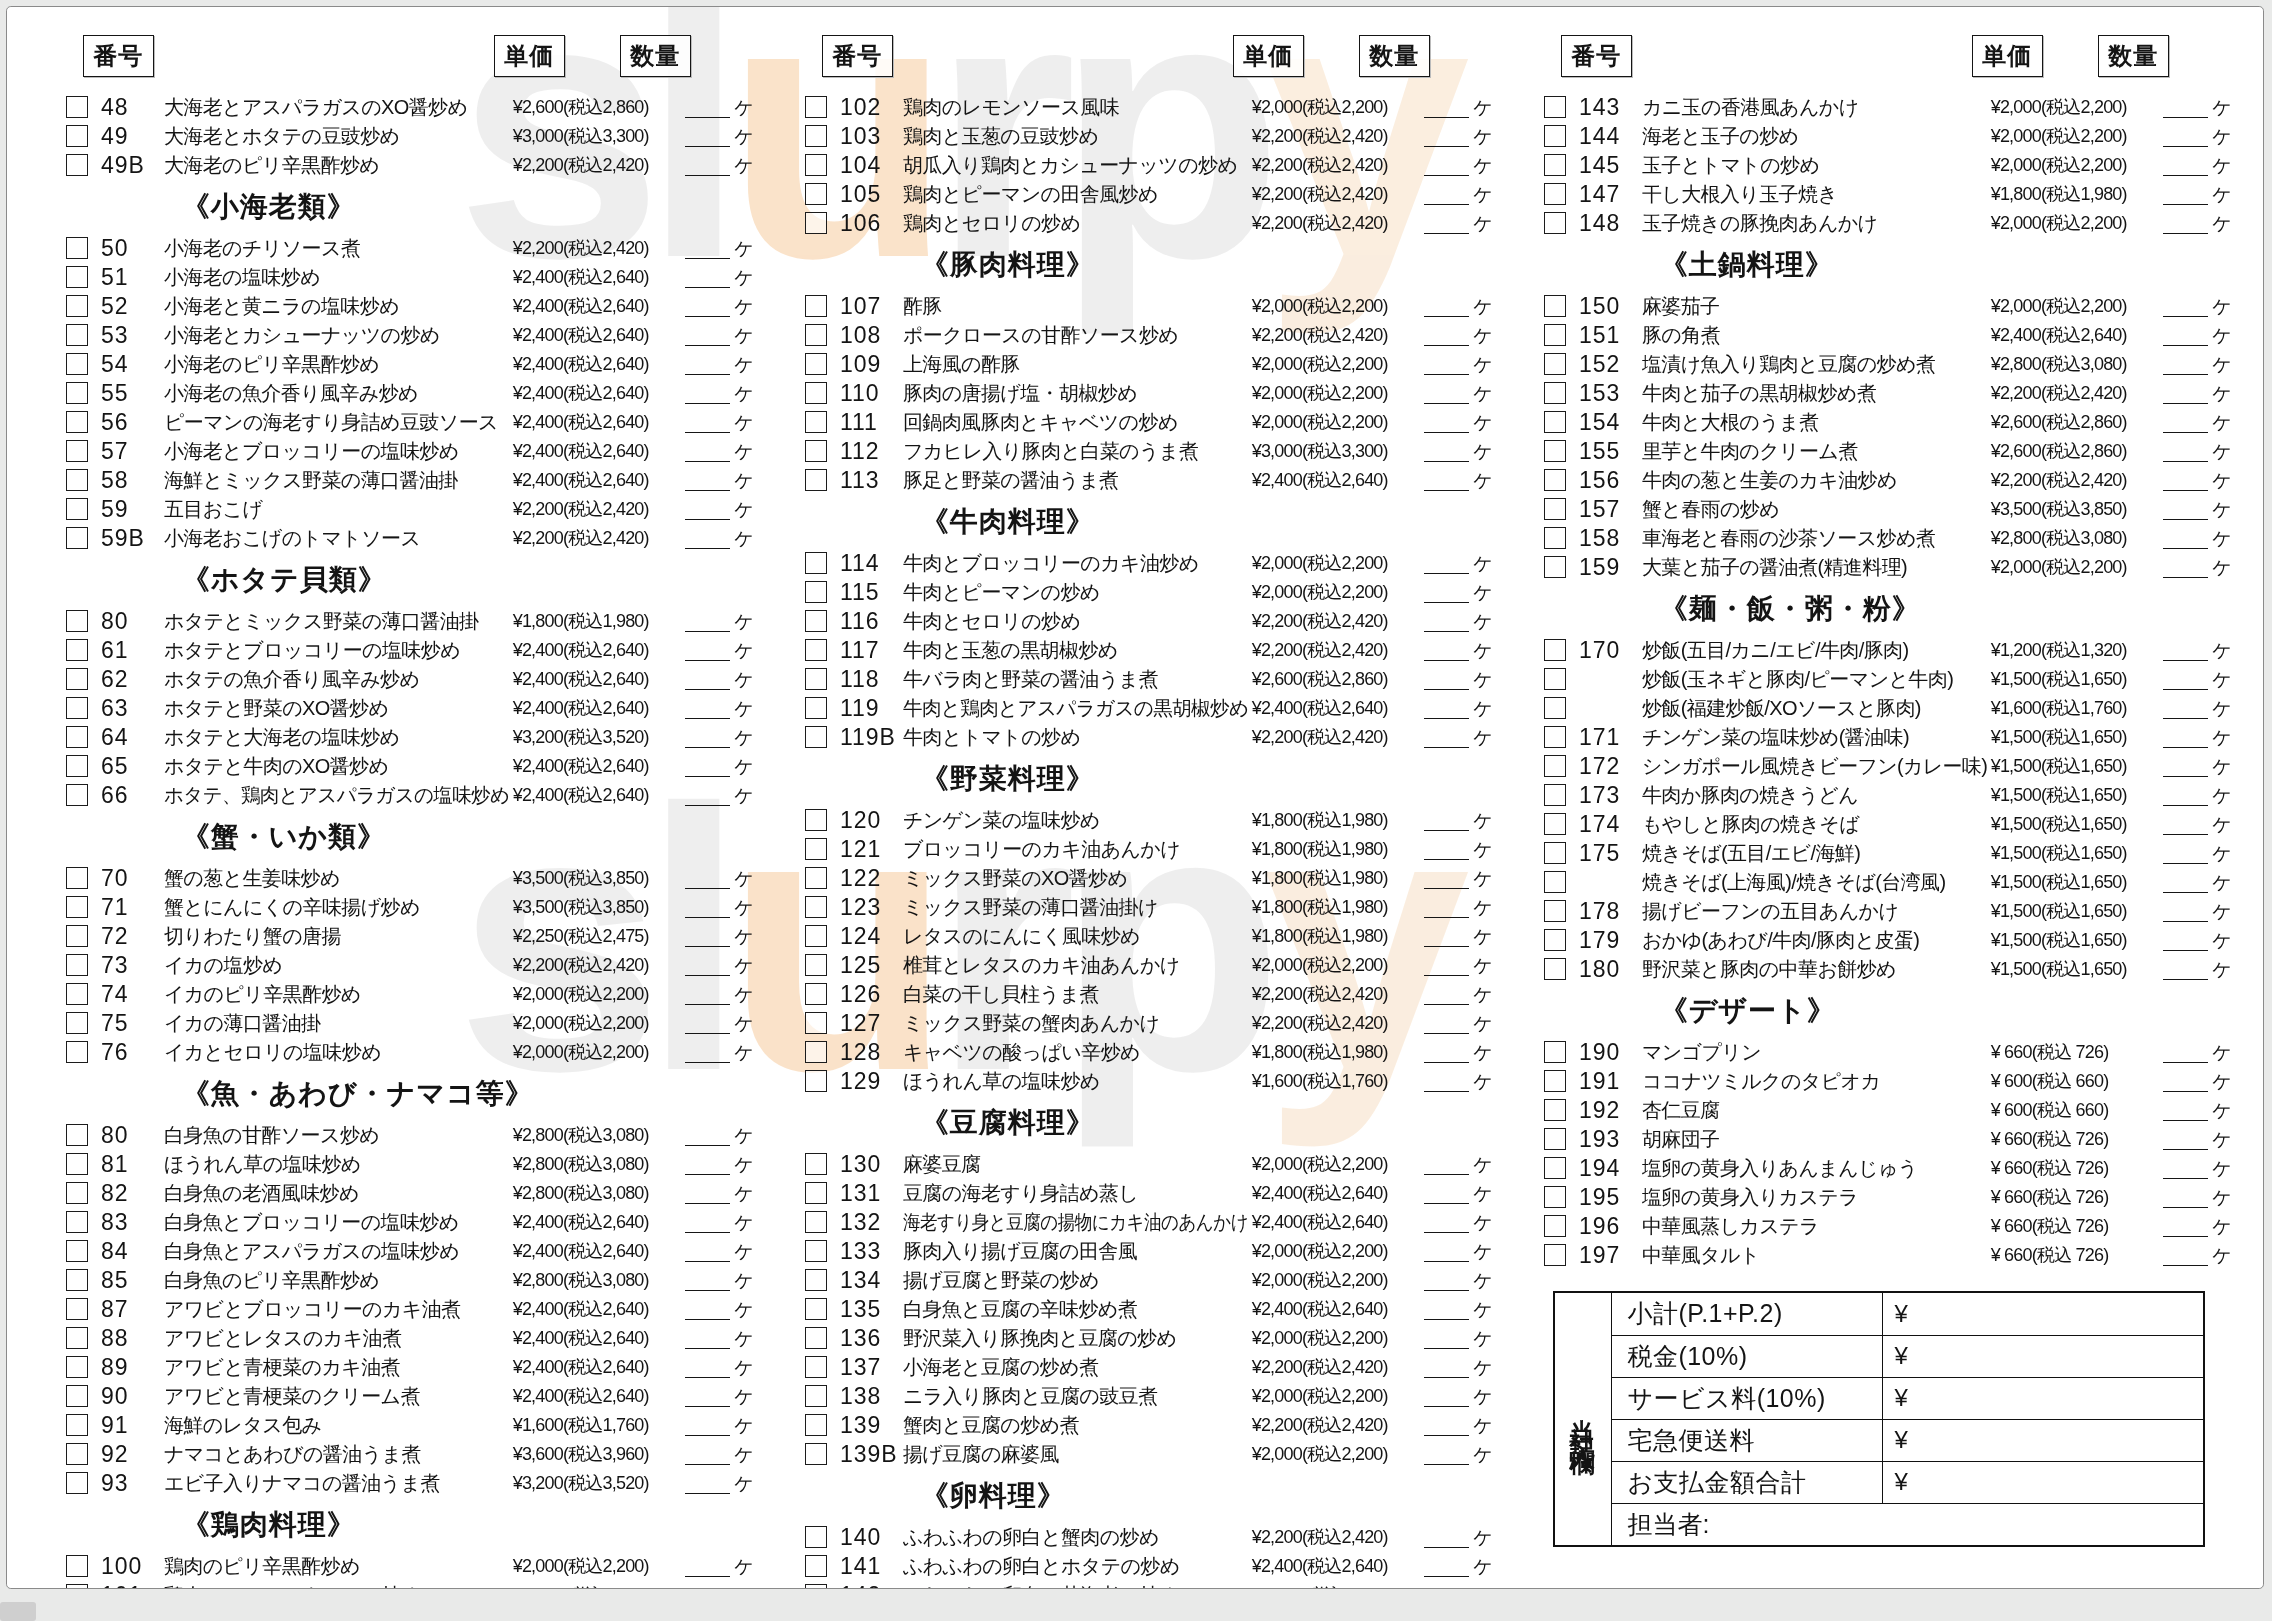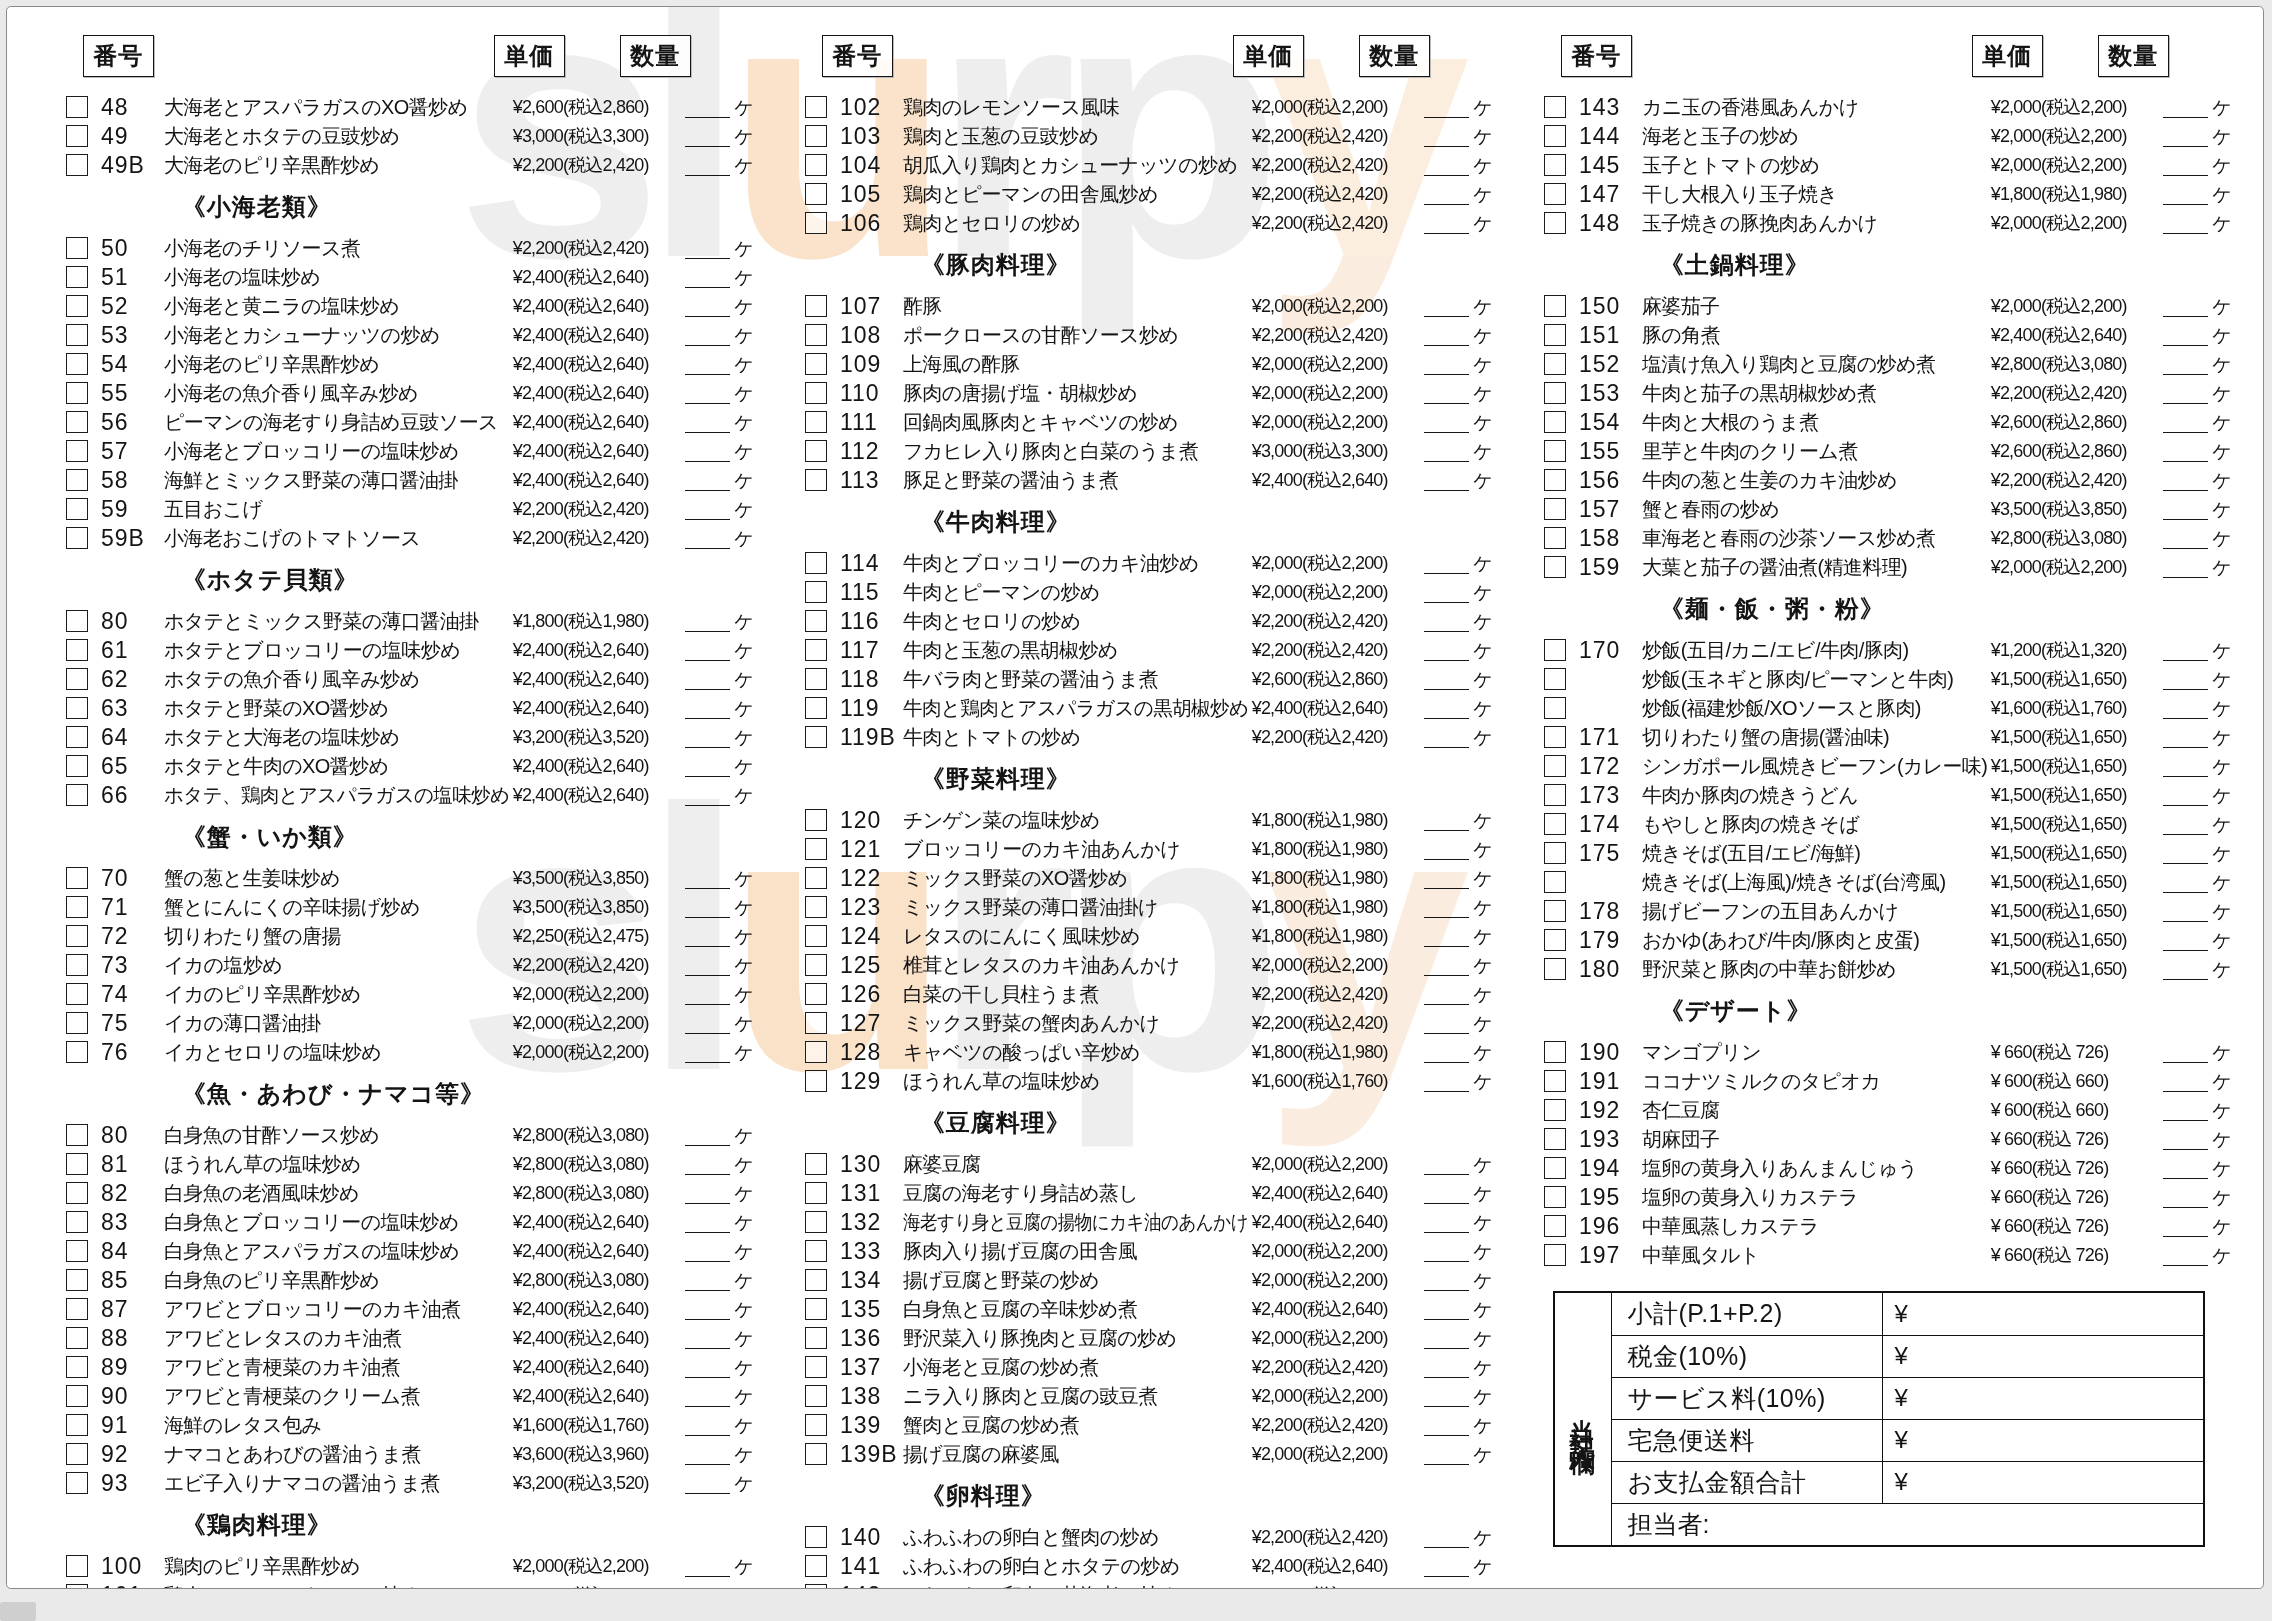--- a/index.html
+++ b/index.html
@@ -23,21 +23,21 @@
   .hb-no{left:21px}.hb-price{left:432px}.hb-qty{left:558px}
   .row{display:flex;align-items:center;height:29px}
   .cb{width:20px;height:20px;border:1.9px solid #1c1c1c;margin-left:4.8px;flex:none;background:rgba(255,255,255,.6)}
   .no{width:63px;margin-left:12.4px;font-size:23px;letter-spacing:1px;flex:none;white-space:nowrap}
   .nm{flex:1;min-width:0;font-size:20px;letter-spacing:-0.6px;white-space:nowrap;transform-origin:0 50%}
   .pr{width:172px;flex:none;font-size:18px;letter-spacing:-0.8px;white-space:nowrap;transform-origin:0 50%}
   .qty{flex:none;display:flex;align-items:flex-end;width:69px}
   .qline{width:48px;border-bottom:1.9px solid #161616;height:19px;margin-right:3.8px}
   .qunit{font-size:19px;line-height:21px}
   .secrow{height:54px;display:flex;align-items:center}
-  .sect{margin-left:120px;font-size:24px;font-weight:bold;letter-spacing:1px;white-space:nowrap}
+  .sect{margin-left:120px;font-size:28px;font-weight:bold;letter-spacing:1px;white-space:nowrap}
   
   .sum{margin-top:21px;margin-left:13.4px;width:648px;border:2.9px solid #111;display:grid;
        grid-template-columns:57px 270px 1fr;grid-auto-rows:42px;background:rgba(255,255,255,.92)}
   .sum .side{grid-row:1/7;writing-mode:vertical-rl;text-orientation:upright;display:flex;align-items:center;
        justify-content:center;font-weight:bold;font-size:25px;letter-spacing:7.6px;border-right:1.9px solid #111}
   .sum .sl{font-size:25px;display:flex;align-items:center;padding-left:15.3px;letter-spacing:0.5px}
   .sum .sv{border-left:1.9px solid #111;font-size:24px;display:flex;align-items:center;padding-left:11.5px}
   .sum .bt{border-top:1.9px solid #111}
   .sum .st{grid-column:2/4;border-top:1.9px solid #111;font-size:25px;display:flex;align-items:center;padding-left:15.3px}
 </style>
@@ -1140,21 +1140,21 @@
           <span class="nm">炒飯(福建炒飯/XOソースと豚肉)</span>
           <span class="pr">¥1,600(税込1,760)</span>
           <span class="qty">
             <span class="qline"></span>
             <span class="qunit">ケ</span>
           </span>
         </div>
         <div class="row">
           <span class="cb"></span>
           <span class="no">171</span>
-          <span class="nm">切りわたり蟹の唐揚(醤油味)</span>
+          <span class="nm">チンゲン菜の塩味炒め(醤油味)</span>
           <span class="pr">¥1,500(税込1,650)</span>
           <span class="qty">
             <span class="qline"></span>
             <span class="qunit">ケ</span>
           </span>
         </div>
         <div class="row">
           <span class="cb"></span>
           <span class="no">172</span>
           <span class="nm" style="transform: scaleX(0.994521);">シンガポール風焼きビーフン(カレー味)</span>

